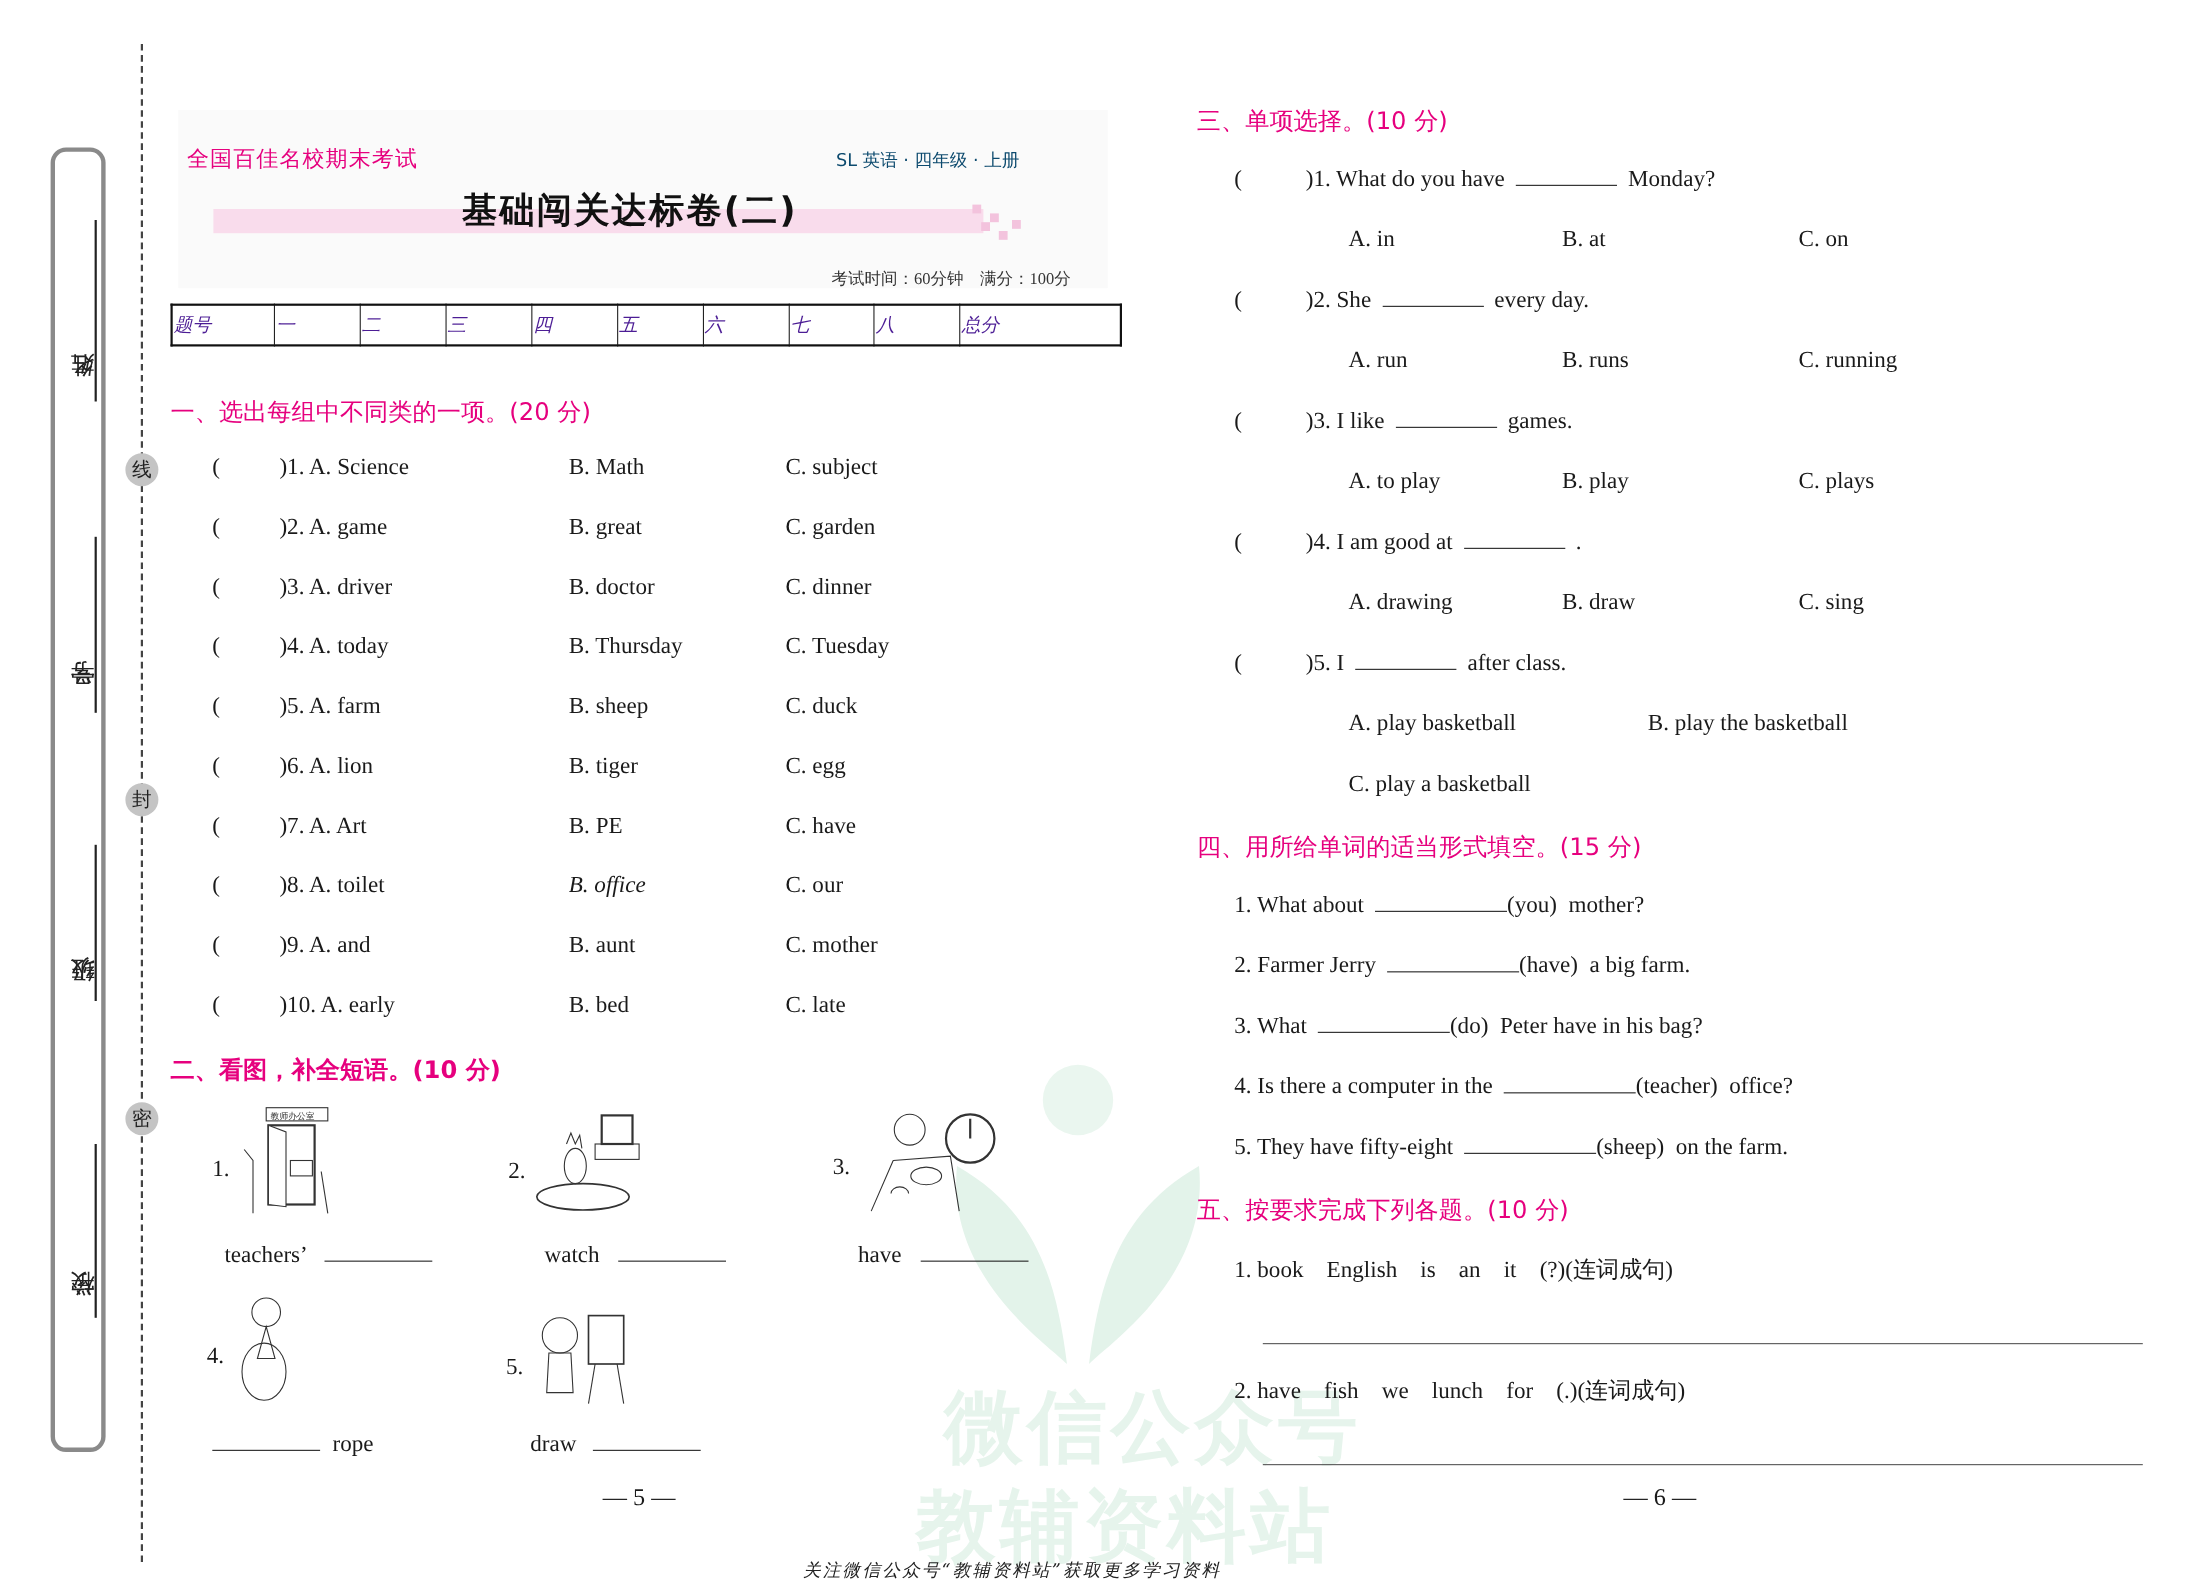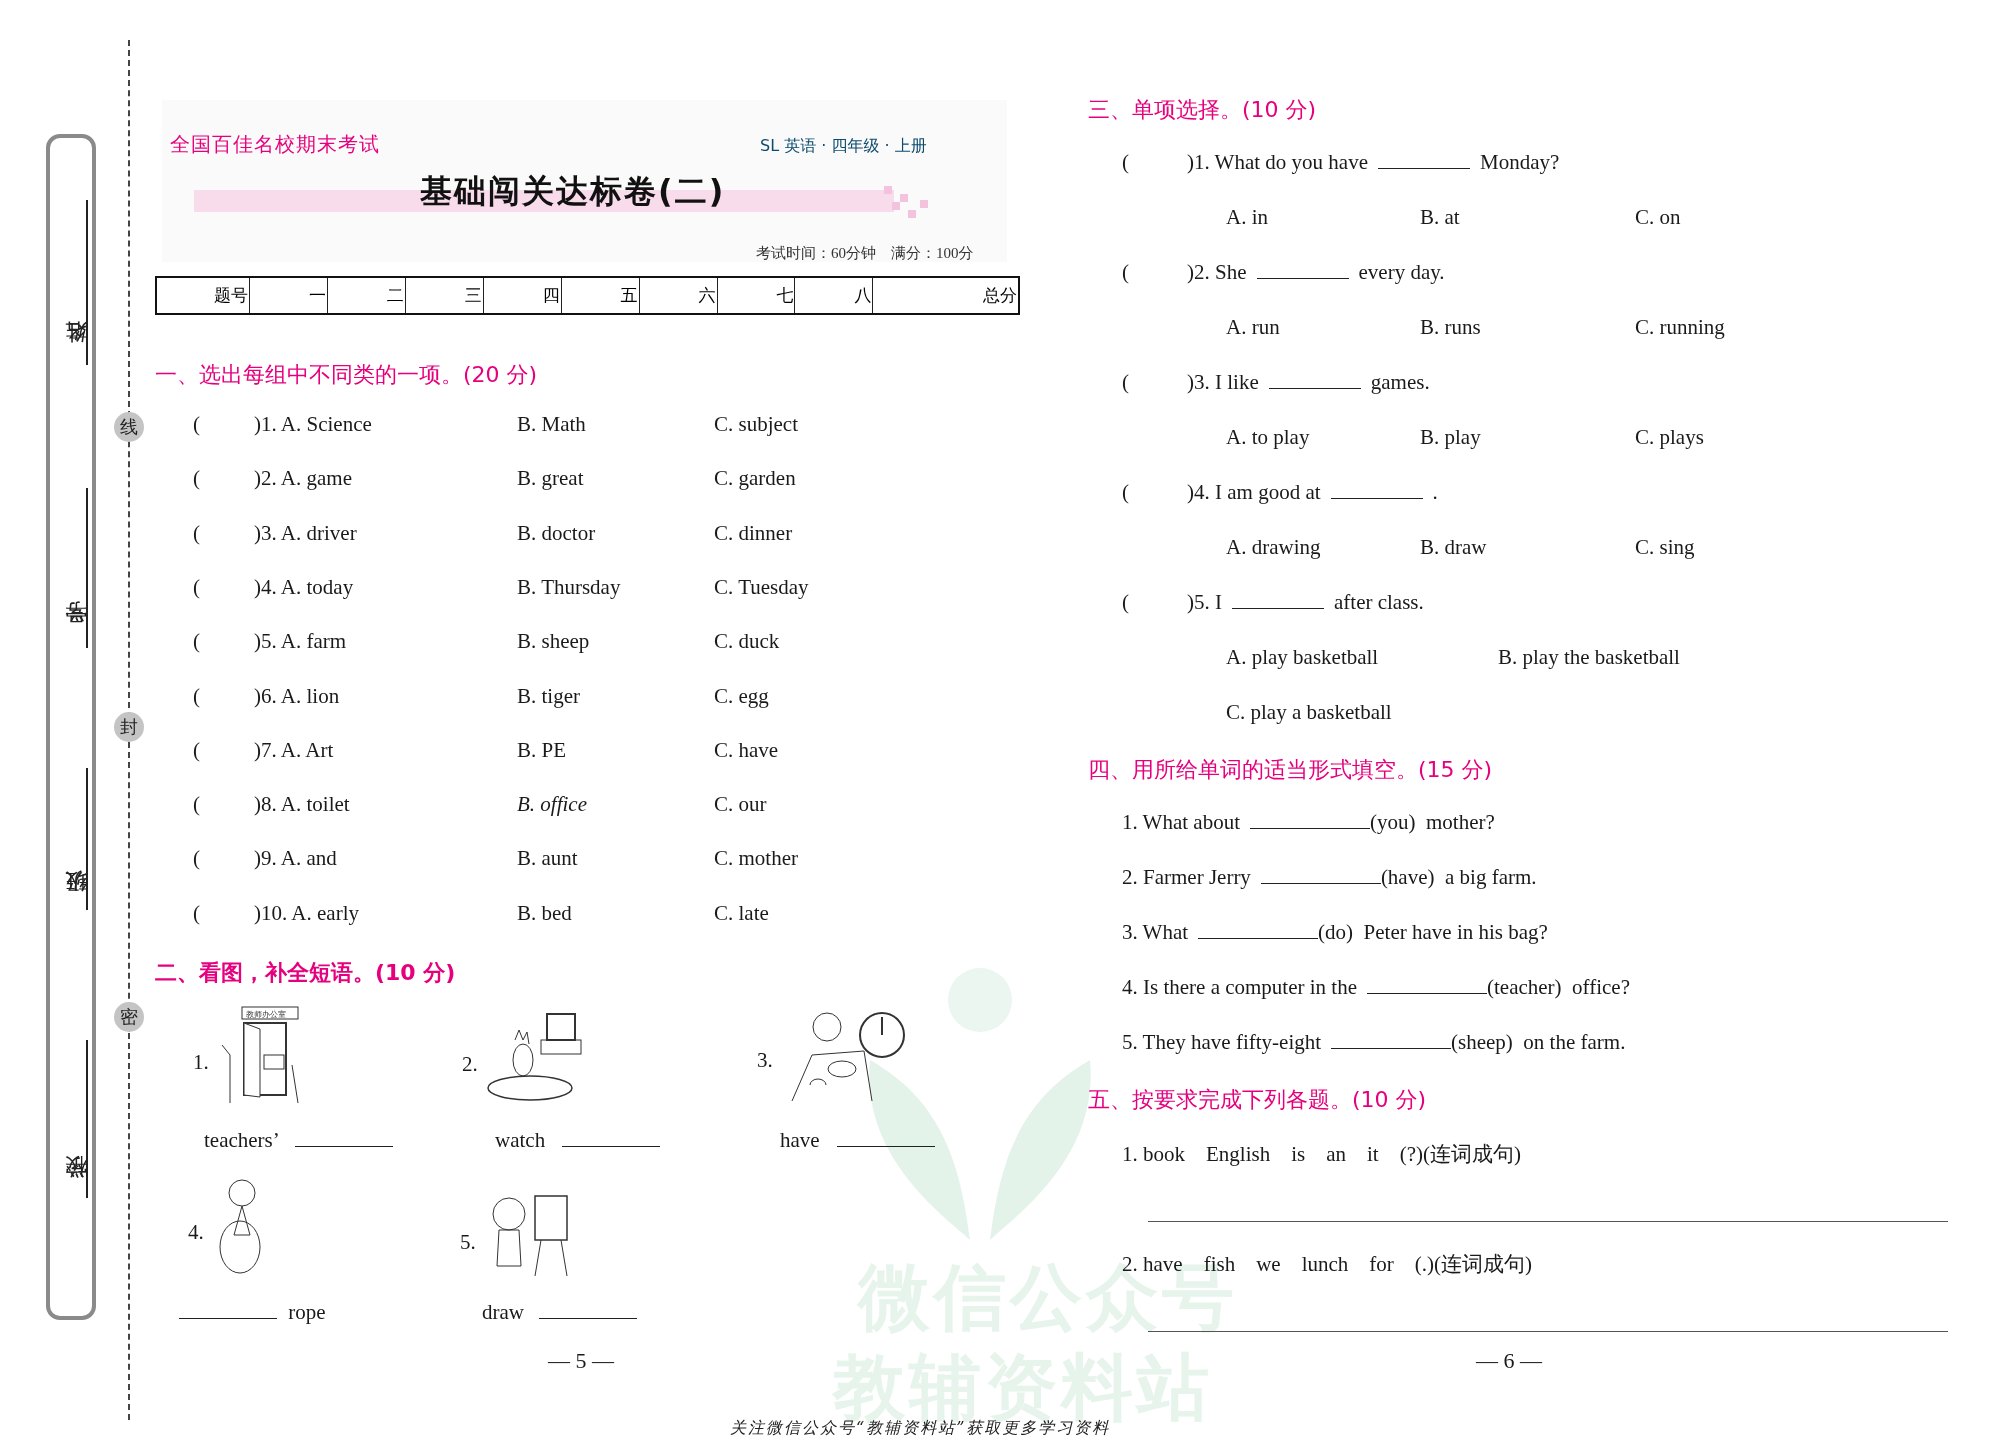--- a/index.html
+++ b/index.html
@@ -20,21 +20,21 @@
   .series-title { left:170px; top:131px; font-family:"DejaVu Sans", sans-serif; font-size:20px; color:#e6007e; letter-spacing:1px; }
   .subject-meta { left:760px; top:136px; font-family:"DejaVu Sans", sans-serif; font-size:16px; color:#0c4a6e; }
   .pink-band { left:194px; top:190px; width:700px; height:22px; background:#f9dcec; }
   .pink-squares { left:884px; top:186px; width:50px; height:36px; }
   .pink-squares i { position:absolute; width:8px; height:8px; background:#f3c3dd; }
   .paper-title { left:420px; top:170px; font-family:"DejaVu Sans", sans-serif; font-weight:bold; font-size:32px; color:#111; letter-spacing:2px; }
   .exam-meta { left:756px; top:244px; font-family:"Liberation Serif", serif; font-size:15px; color:#333; }
 
   
   table.score { position:absolute; left:155px; top:276px; width:865px; border-collapse:collapse; font-family:"DejaVu Sans", sans-serif; font-size:17px; }
-  table.score td { border:1.5px solid #222; height:33px; text-align:right; color:#000000; }
+  table.score td { border:1.5px solid #222; height:33px; text-align:left; color:#4c1d95;font-style:italic; }
   table.score { border:2.5px solid #111; }
 
   
   .sec-head { font-family:"DejaVu Sans", sans-serif; font-size:22px; color:#e6007e; white-space:nowrap; }
 
   
   .q-row { position:absolute; font-size:21px; white-space:nowrap; }
   .paren-open { position:absolute; }
   .q-text { position:absolute; }
   .blank { display:inline-block; border-bottom:1.5px solid #222; vertical-align:baseline; height:1px; }
@@ -234,21 +234,21 @@
 </div>
 
 <div class="q-row" style="left:188px; top:1220px;">
   <span>4.</span>
 </div>
 <svg class="pic" style="left:212px; top:1175px;" width="60" height="100" viewBox="0 0 60 100">
   <circle cx="30" cy="18" r="13" fill="none" stroke="#333"></circle>
   <path d="M30 31 L22 60 L38 60 Z" fill="none" stroke="#333"></path>
   <ellipse cx="28" cy="72" rx="20" ry="26" fill="none" stroke="#333"></ellipse>
 </svg>
-<div class="q-row" style="left:179px; top:1300px;">
+<div class="q-row" style="left:193px; top:1300px;">
   <span class="blank" style="width:98px; margin-right:6px;"></span>
   <span>rope</span>
 </div>
 
 <div class="q-row" style="left:460px; top:1230px;">
   <span>5.</span>
 </div>
 <svg class="pic" style="left:485px; top:1190px;" width="90" height="90" viewBox="0 0 90 90">
   <circle cx="24" cy="24" r="16" fill="none" stroke="#333"></circle>
   <path d="M14 40 L12 76 L36 76 L34 40 Z" fill="none" stroke="#333"></path>

